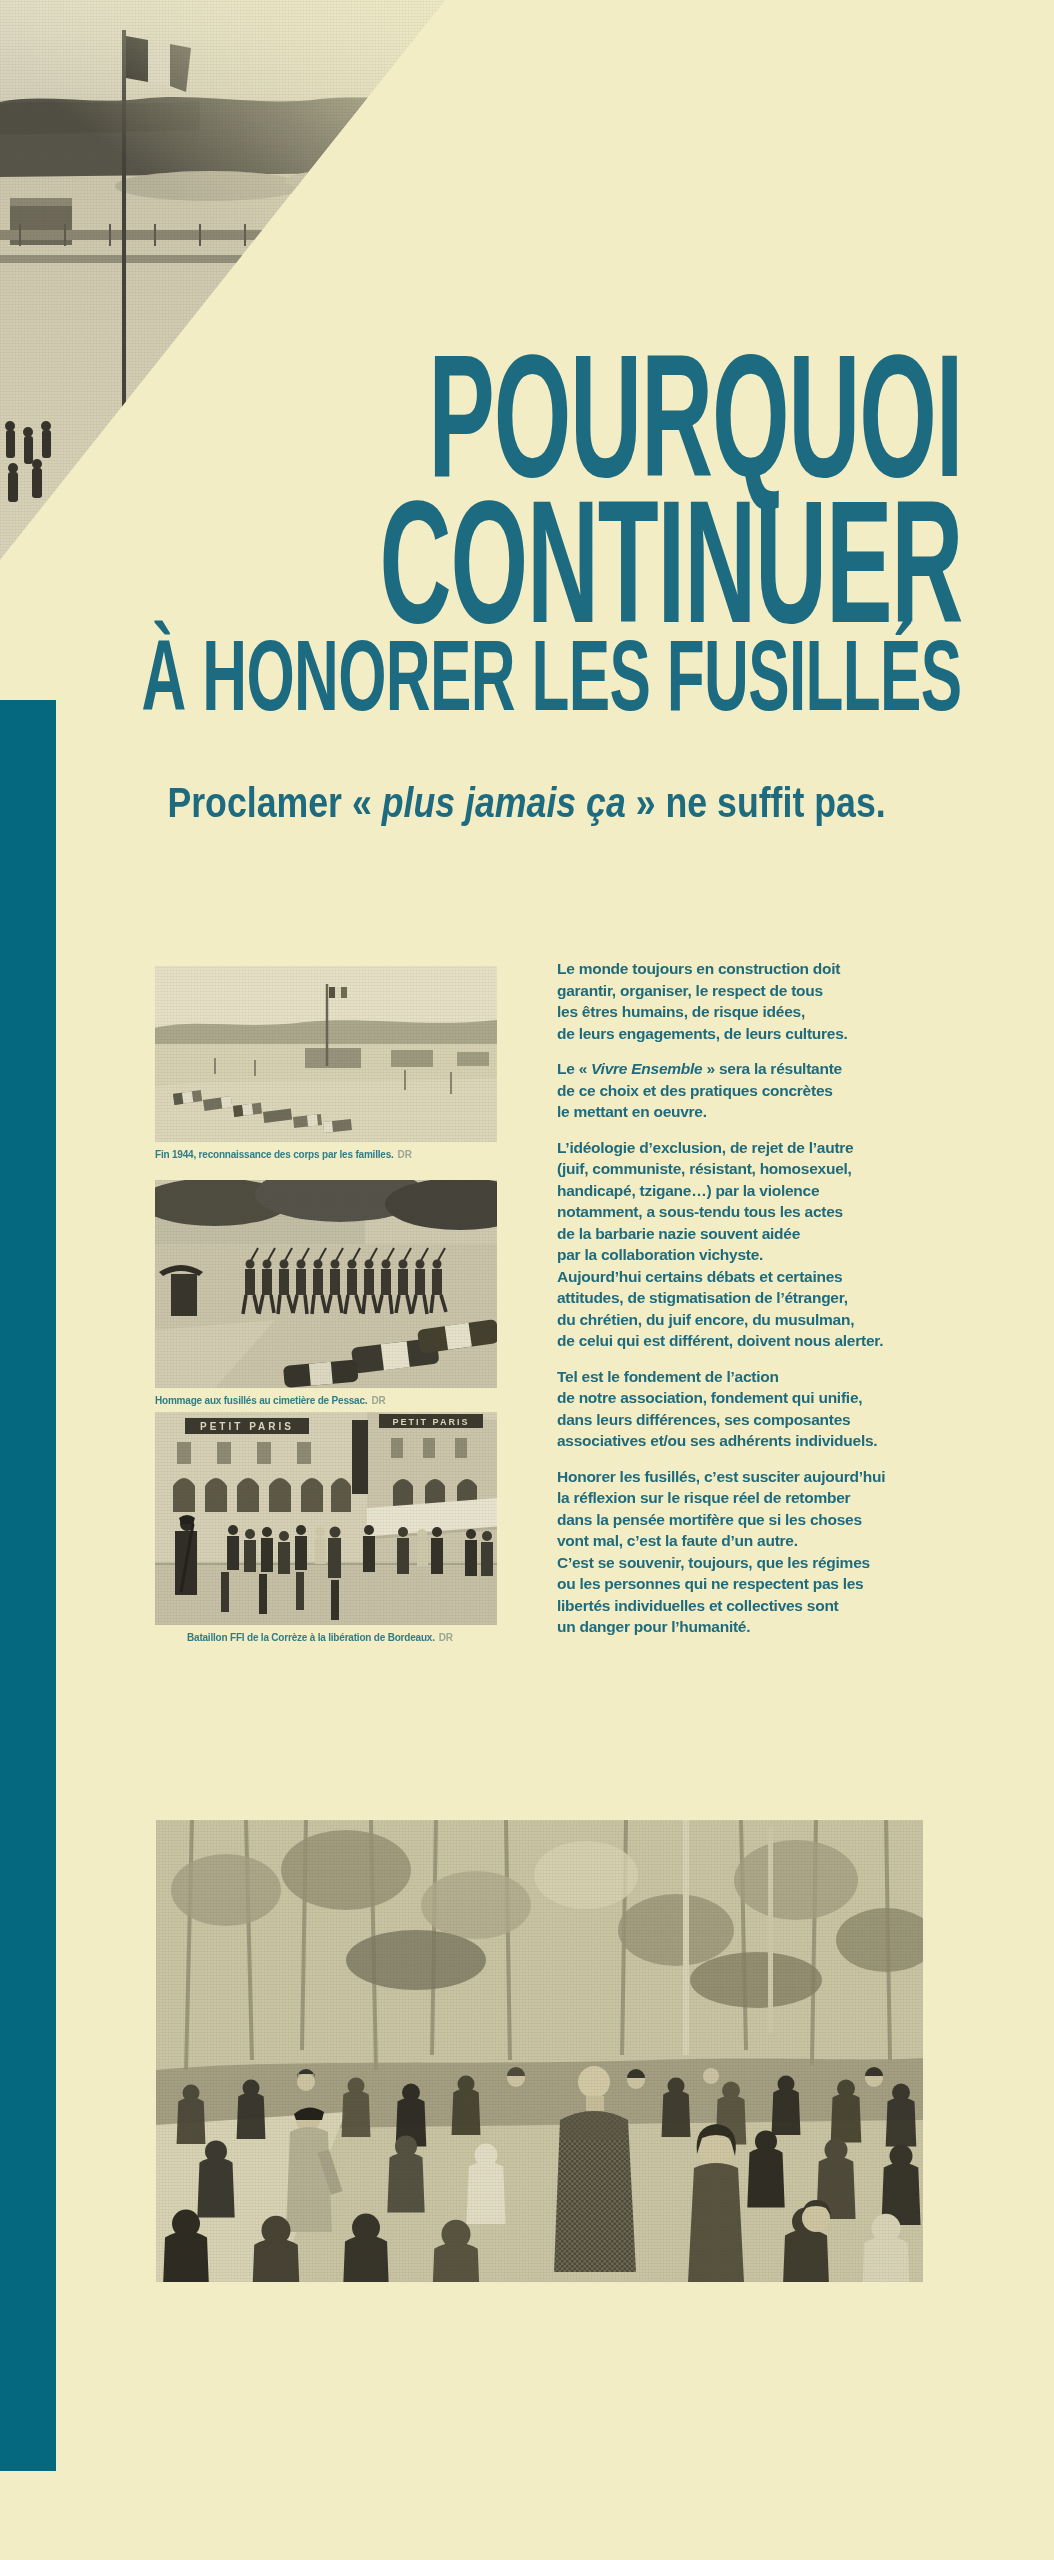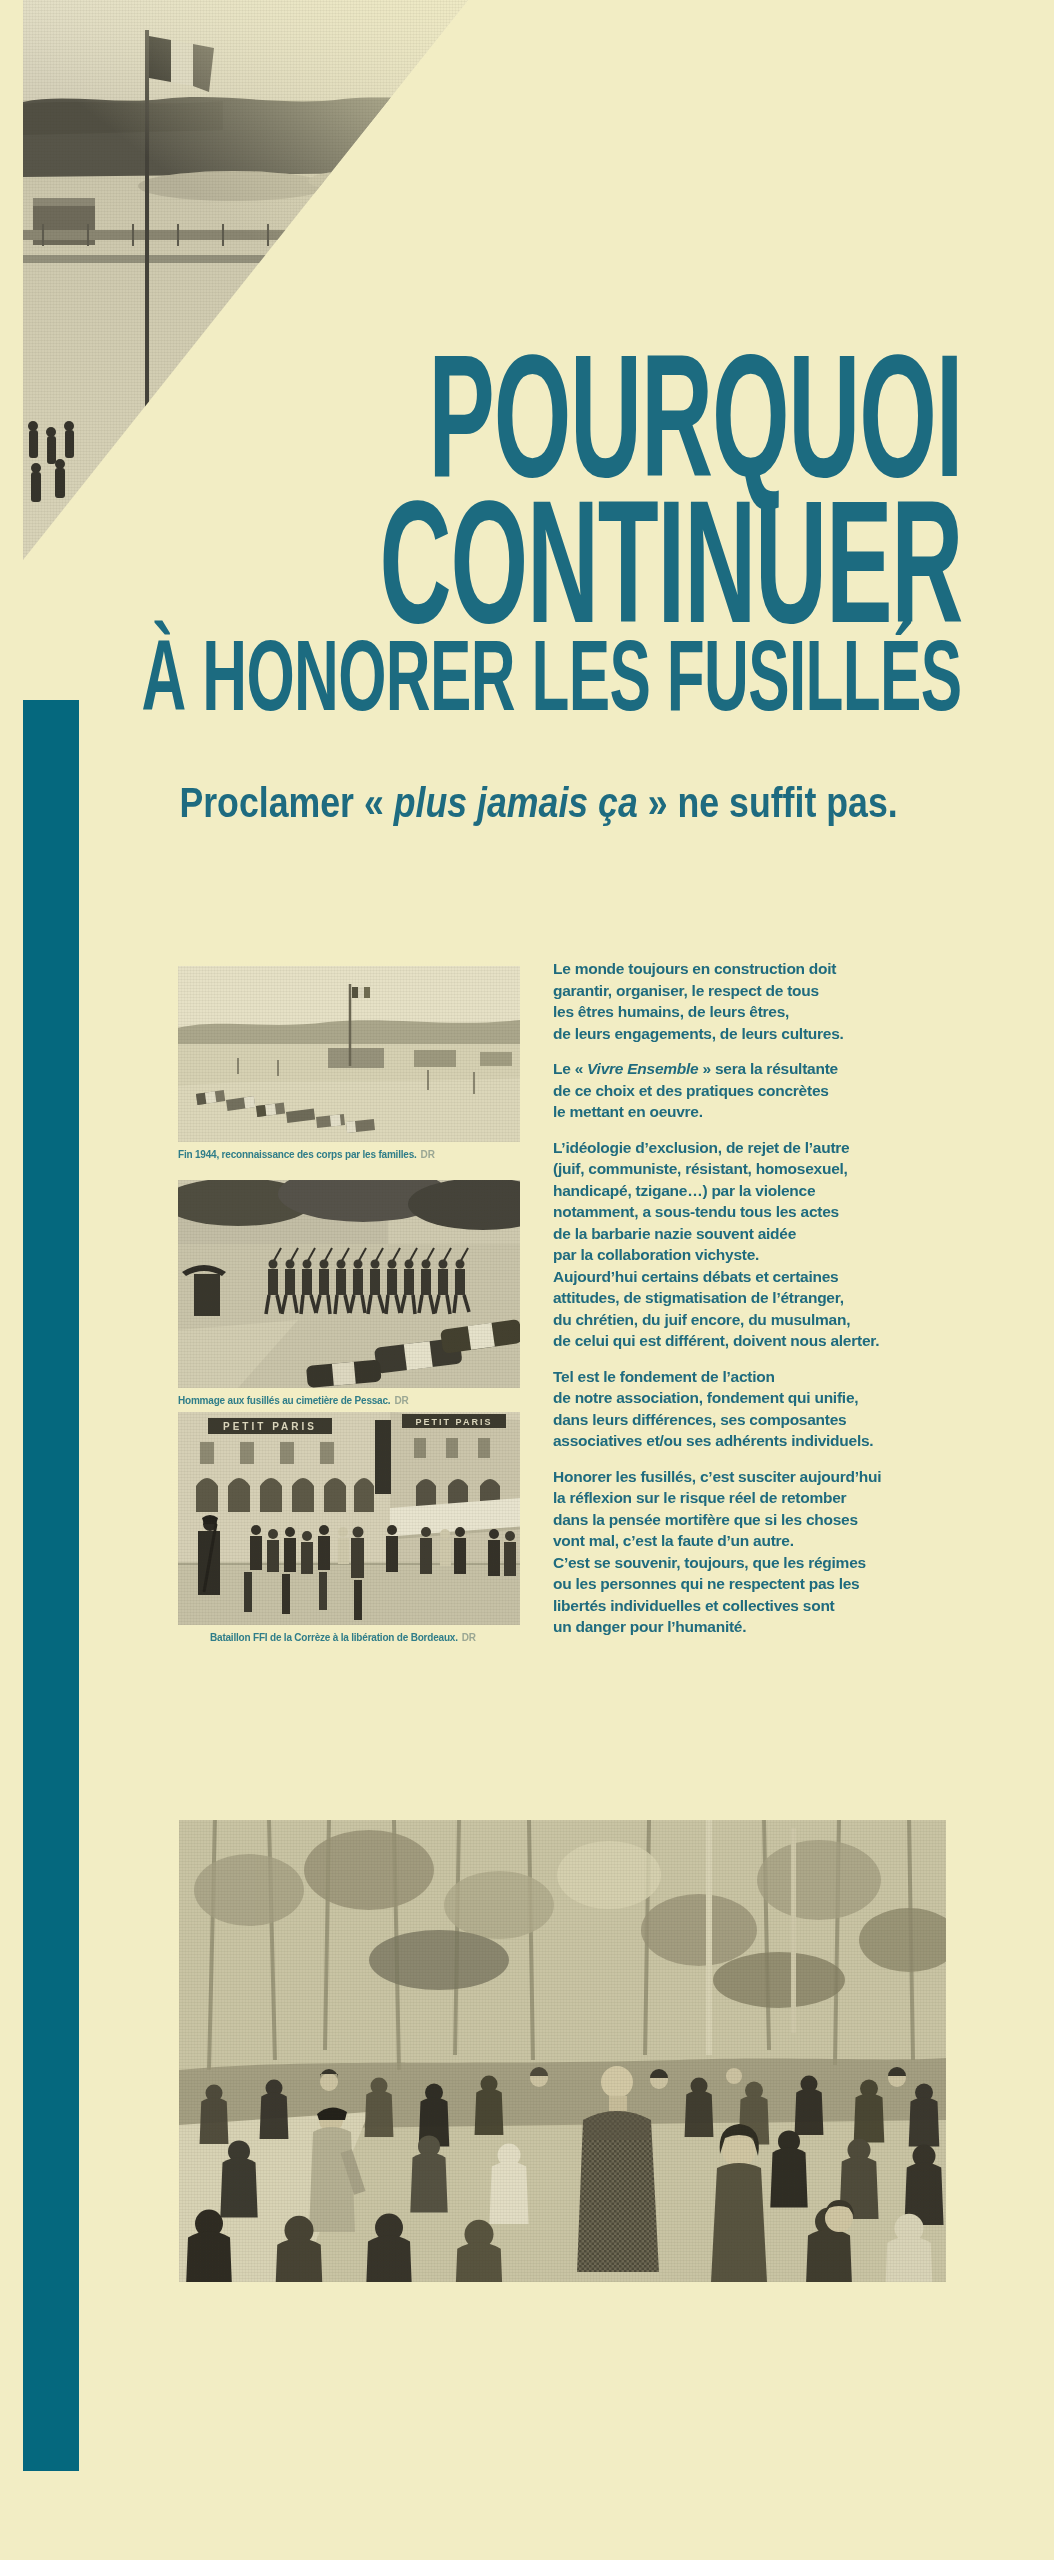--- a/index.html
+++ b/index.html
@@ -1,18 +1,18 @@
 <!DOCTYPE html>
 <html><head>
 <meta charset="utf-8">
 <style>
   html,body{margin:0;padding:0;}
   body{width:1054px;height:2560px;position:relative;overflow:hidden;
        background:#f2edc4;font-family:"Liberation Sans",sans-serif;}
-  .abs{position:absolute;margin-left:23px;}
+  .abs{position:absolute;}
 
   
   .leftbar{left:0;top:700px;width:56px;height:1771px;background:#05687e;}
 
   
   .topphoto{left:0;top:0;width:445px;height:560px;
             clip-path:polygon(0 0,100% 0,0 100%);}
   .topphoto svg{display:block;}
   .topphoto .fade{position:absolute;inset:0;
      background:linear-gradient(38deg,rgba(242,237,196,0) 55%,rgba(242,237,196,.45) 78%,rgba(242,237,196,.8) 100%);}
@@ -33,21 +33,21 @@
   .tagline i{font-style:italic;}
 
   
   .photo{left:155px;width:342px;overflow:hidden;background:#d8d3b6;}
   .photo svg{display:block;}
   .caption{left:155px;width:420px;font-weight:bold;font-size:10px;line-height:16px;
            color:#2f7d89;letter-spacing:-0.2px;white-space:nowrap;}
   .caption .dr{color:#9ba794;margin-left:4px;}
 
   
-  .bodytext{left:530px;top:958px;width:470px;color:#1f6b7e;font-weight:bold;
+  .bodytext{left:557px;top:958px;width:470px;color:#1f6b7e;font-weight:bold;
             font-size:15.5px;line-height:21.5px;letter-spacing:-0.25px;}
   .bodytext .para{margin:0 0 14px 0;}
   .bodytext .para div,.bodytext .para .bline{white-space:nowrap;}
   .bodytext i{font-style:italic;}
 
   
   .bigphoto{left:156px;top:1820px;width:767px;height:462px;background:#c9c4a4;}
   .bigphoto svg{display:block;}
 </style>
 </head>
@@ -375,21 +375,21 @@
   </svg>
 </div>
 <div class="abs caption" style="top:1630px;padding-left:32px;">
   <span>Bataillon FFI de la Corrèze à la libération de Bordeaux.</span><span class="dr">DR</span>
 </div>
 
 <div class="abs bodytext">
   <div class="para">
       <div>Le monde toujours en construction doit</div>
       <div>garantir, organiser, le respect de tous</div>
-      <div>les êtres humains, de leurs êtres,</div>
+      <div>les êtres humains, de risque idées,</div>
       <div>de leurs engagements, de leurs cultures.</div>
     </div>
   <div class="para">
     <div class="bline"><span>Le « </span><i>Vivre Ensemble</i><span> » sera la résultante</span></div>
     <div class="bline">de ce choix et des pratiques concrètes</div>
     <div class="bline">le mettant en oeuvre.</div>
   </div>
   <div class="para">
       <div>L’idéologie d’exclusion, de rejet de l’autre</div>
       <div>(juif, communiste, résistant, homosexuel,</div>

